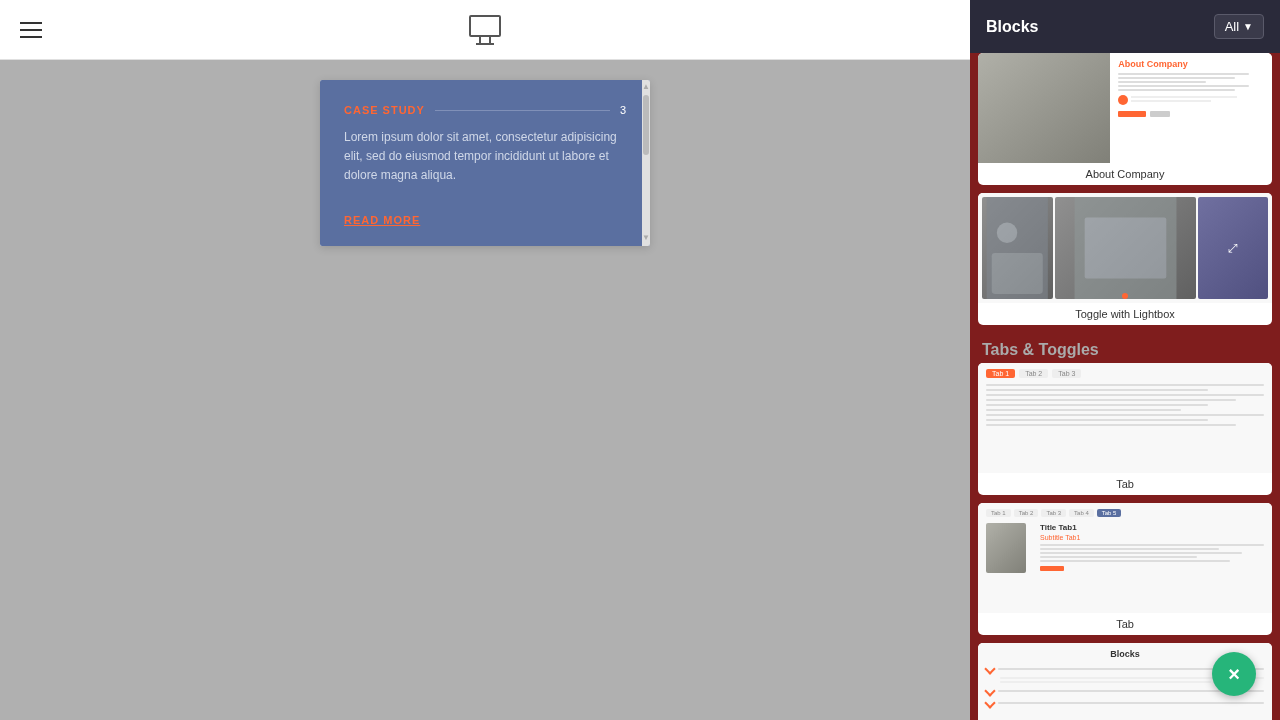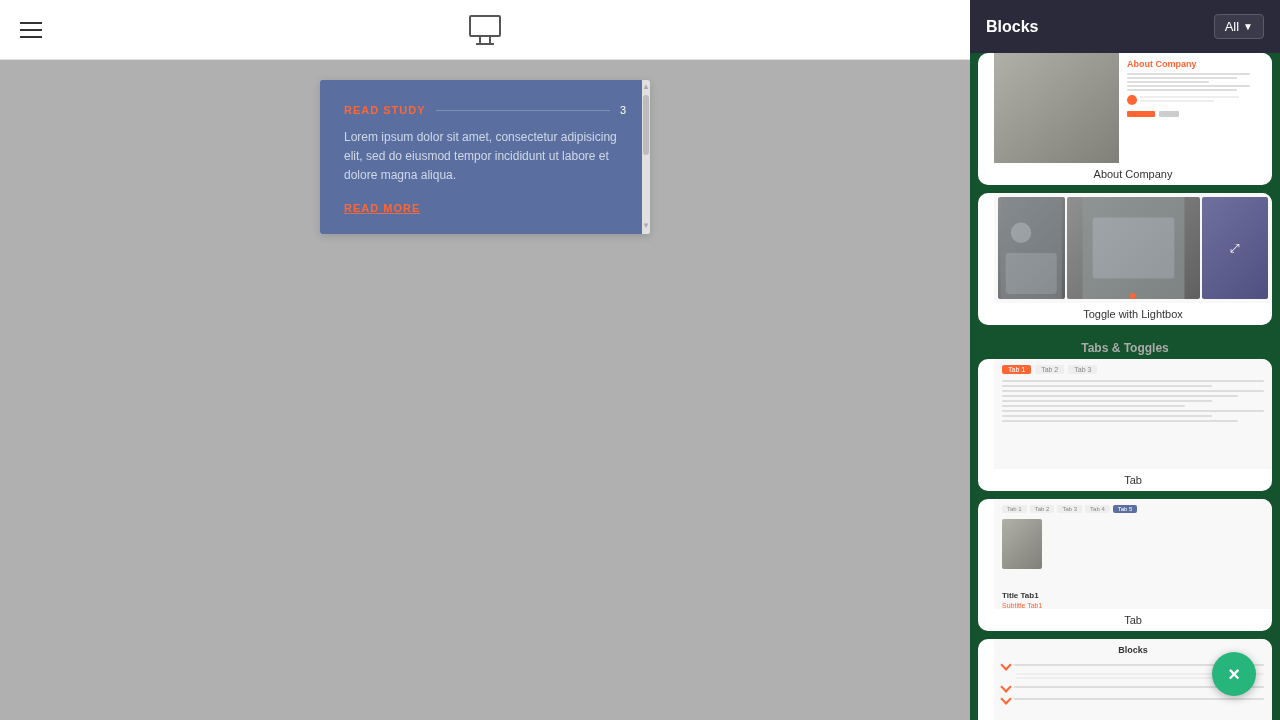--- a/index.html
+++ b/index.html
@@ -111,21 +111,21 @@
       color: #fff;
       font-size: 20px;
       font-weight: bold;
       margin-bottom: 14px;
       line-height: 1.3;
     }
     .case-study-body {
       color: #d0d8e8;
       font-size: 12px;
       line-height: 1.6;
-      margin-bottom: 16px;
+      margin-bottom: 28px;
     }
     .read-more-link {
       color: #ff6633;
       font-size: 11px;
       font-weight: bold;
       letter-spacing: 1px;
       text-decoration: underline;
       cursor: pointer;
     }
 
@@ -157,21 +157,21 @@
       transform: translateX(-50%);
       color: #555;
       font-size: 14px;
       font-weight: bold;
       white-space: nowrap;
     }
 
     
     .sidebar {
       width: 310px;
-      background: #14532d;
+      background: #7f1d1d;
       display: flex;
       flex-direction: column;
       overflow: hidden;
     }
 
     .sidebar-header {
       display: flex;
       align-items: center;
       justify-content: space-between;
       padding: 14px 16px;
@@ -203,25 +203,24 @@
       overflow-y: auto;
       padding: 0 8px 8px 8px;
     }
     .sidebar-content::-webkit-scrollbar { width: 6px; }
     .sidebar-content::-webkit-scrollbar-track { background: #2a2a3a; }
     .sidebar-content::-webkit-scrollbar-thumb { background: #5a5a6a; border-radius: 3px; }
 
     
     .block-card {
       background: #fff;
-      border-radius: 10px;
+      border-radius: 5px;
       overflow: hidden;
       margin-bottom: 8px;
       cursor: pointer;
-      padding-left: 16px;
     }
 
     .block-preview {
       width: 100%;
       height: 110px;
       position: relative;
       overflow: hidden;
     }
 
     
@@ -346,24 +345,23 @@
       width: 6px;
       height: 6px;
       border-radius: 50%;
       background: #fff;
     }
     .slider-dot.active { background: #ff6633; }
 
     
     .section-label {
       color: #aaa;
-      font-size: 12px;
+      font-size: 16px;
       font-weight: bold;
       padding: 8px 4px 4px 4px;
-      text-align: center;
     }
 
     
     .tab-preview-1 {
       padding: 6px 8px;
       background: #f8f8f8;
       height: 100%;
     }
     .tab-row {
       display: flex;
@@ -406,22 +404,21 @@
     .tab-pill-2 {
       background: #eee;
       border-radius: 2px;
       padding: 1px 5px;
       font-size: 6px;
       color: #888;
     }
     .tab-pill-2.active { background: #5a6fa0; color: #fff; }
     .tab-content-2 {
       display: flex;
-      gap: 22px;
-      flex-direction: column;
+      gap: 14px;
     }
     .tab-thumb {
       width: 40px;
       height: 50px;
       background: linear-gradient(135deg, #b0b0a8, #808078);
       border-radius: 2px;
       flex-shrink: 0;
     }
     .tab-text-col { flex: 1; }
     .tab-title-2 {
@@ -522,21 +519,21 @@
       <div class="monitor-stand"></div>
       <div class="monitor-base"></div>
     </div>
   </div>
 
   <div class="canvas-area">
     <div class="preview-card">
 
       <div class="case-study-section">
         <div class="case-study-header">
-          <span class="case-study-label">READ STUDY</span>
+          <span class="case-study-label">CASE STUDY</span>
           <div class="case-study-line"></div>
           <span class="case-study-number">3</span>
         </div>
         <div class="case-study-body">Lorem ipsum dolor sit amet, consectetur adipisicing elit, sed do eiusmod tempor incididunt ut labore et dolore magna aliqua.</div>
         <div class="read-more-link">READ MORE</div>
       </div>
 
 
       <div style="position:absolute;right:0;top:0;width:8px;height:100%;background:#e0e0e0;">
         <div style="text-align:center;font-size:8px;color:#aaa;padding-top:2px;">▲</div>

